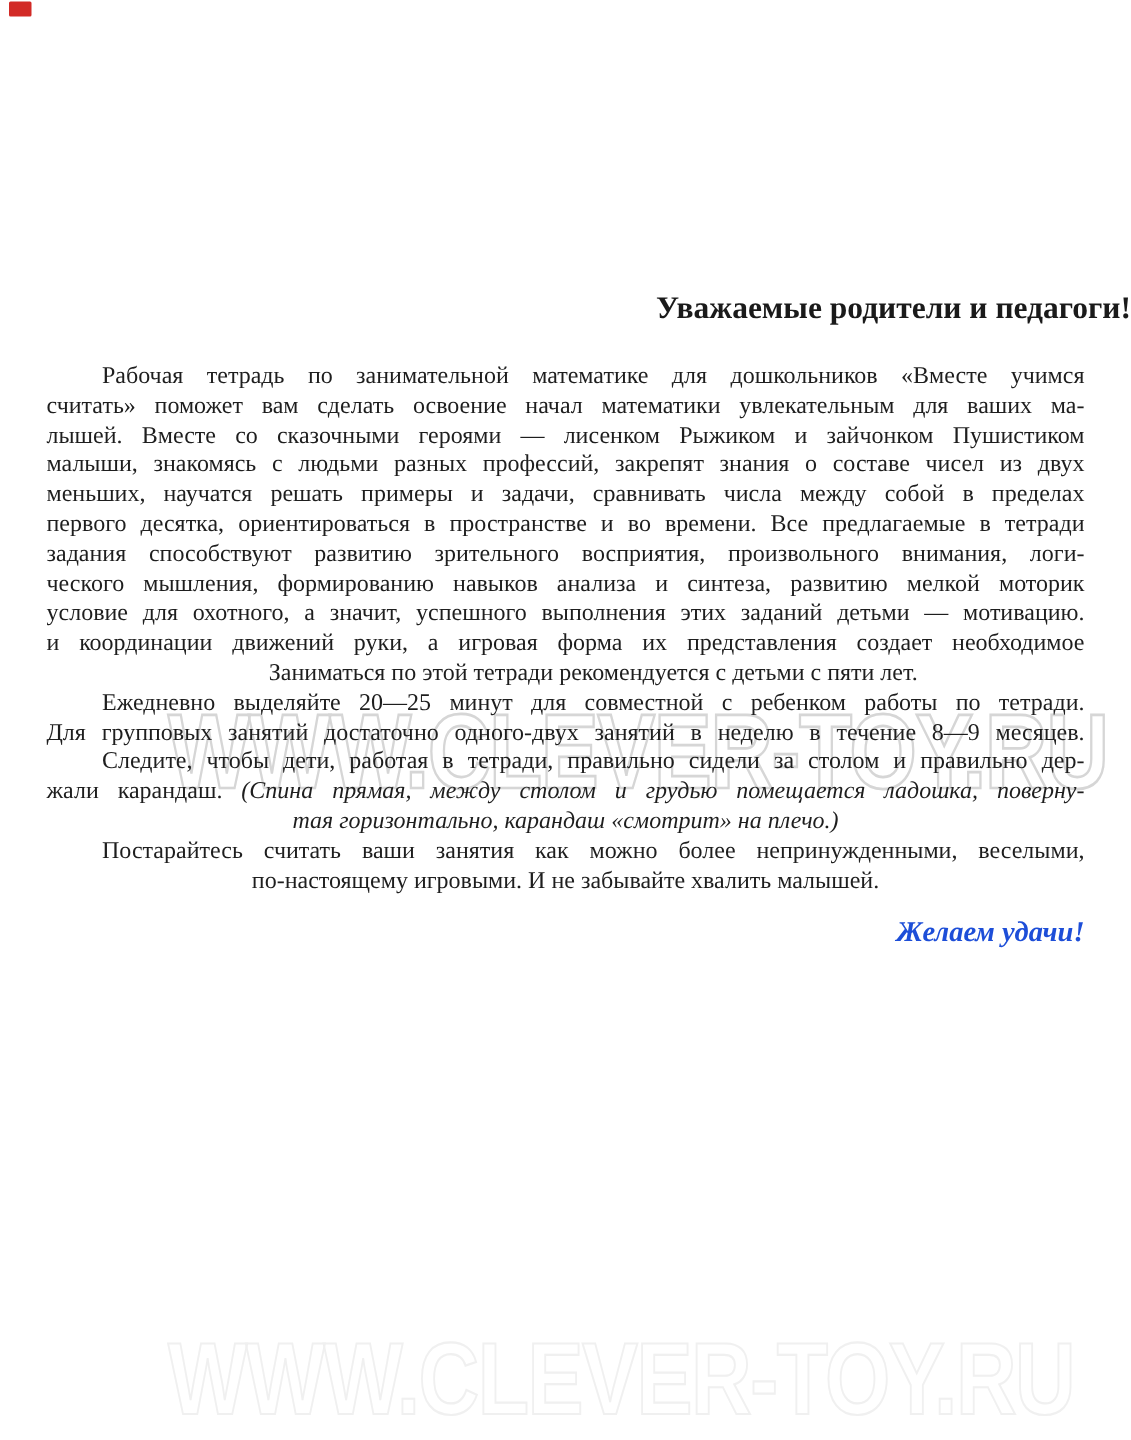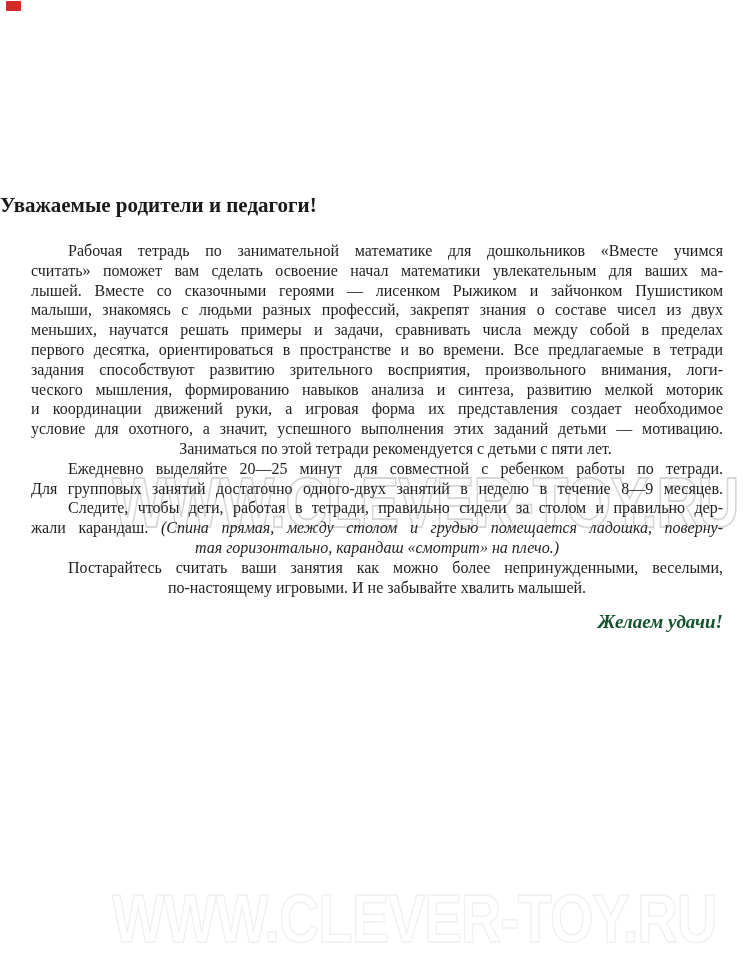--- a/index.html
+++ b/index.html
@@ -49,21 +49,21 @@
     top: 879px;
     font-size: 56px;
     -webkit-text-stroke: 1.2px #f0f0f0;
   }
   .heading {
     position: absolute;
     top: 192px;
     left: 0;
     width: 754px;
     margin: 0;
-    text-align: left;
+    text-align: right;
     font-size: 21px;
     font-weight: bold;
     line-height: 26px;
     color: #1a1a1a;
     z-index: 1;
   }
   .textblock {
     position: absolute;
     top: 241px;
     left: 31px;
@@ -85,21 +85,21 @@
     text-indent: 37px;
   }
   .line em { font-style: italic; }
   .signoff {
     position: absolute;
     top: 611px;
     right: 31px;
     font-size: 19px;
     font-weight: bold;
     font-style: italic;
-    color: #14532d;
+    color: #1d4ed8;
     z-index: 1;
   }
 </style>
 </head>
 <body>
 
 <div class="page">
 
   <div class="red-mark"></div>
 
@@ -111,22 +111,22 @@
   <div class="textblock" id="textblock">
       <div class="para">
         <div class="line just first"><span>Рабочая тетрадь по занимательной математике для дошкольников «Вместе учимся</span></div>
         <div class="line just"><span>считать» поможет вам сделать освоение начал математики увлекательным для ваших ма-</span></div>
         <div class="line just"><span>лышей. Вместе со сказочными героями — лисенком Рыжиком и зайчонком Пушистиком</span></div>
         <div class="line just"><span>малыши, знакомясь с людьми разных профессий, закрепят знания о составе чисел из двух</span></div>
         <div class="line just"><span>меньших, научатся решать примеры и задачи, сравнивать числа между собой в пределах</span></div>
         <div class="line just"><span>первого десятка, ориентироваться в пространстве и во времени. Все предлагаемые в тетради</span></div>
         <div class="line just"><span>задания способствуют развитию зрительного восприятия, произвольного внимания, логи-</span></div>
         <div class="line just"><span>ческого мышления, формированию навыков анализа и синтеза, развитию мелкой моторик</span></div>
+        <div class="line just"><span>условие для охотного, а значит, успешного выполнения этих заданий детьми — мотивацию.</span></div>
         <div class="line just"><span>и координации движений руки, а игровая форма их представления создает необходимое</span></div>
-        <div class="line just"><span>условие для охотного, а значит, успешного выполнения этих заданий детьми — мотивацию.</span></div>
       </div>
       <div class="para">
         <div class="line first"><span>Заниматься по этой тетради рекомендуется с детьми с пяти лет.</span></div>
       </div>
       <div class="para">
         <div class="line just first"><span>Ежедневно выделяйте 20—25 минут для совместной с ребенком работы по тетради.</span></div>
         <div class="line just"><span>Для групповых занятий достаточно одного-двух занятий в неделю в течение 8—9 месяцев.</span></div>
       </div>
       <div class="para">
         <div class="line just first"><span>Следите, чтобы дети, работая в тетради, правильно сидели за столом и правильно дер-</span></div>

